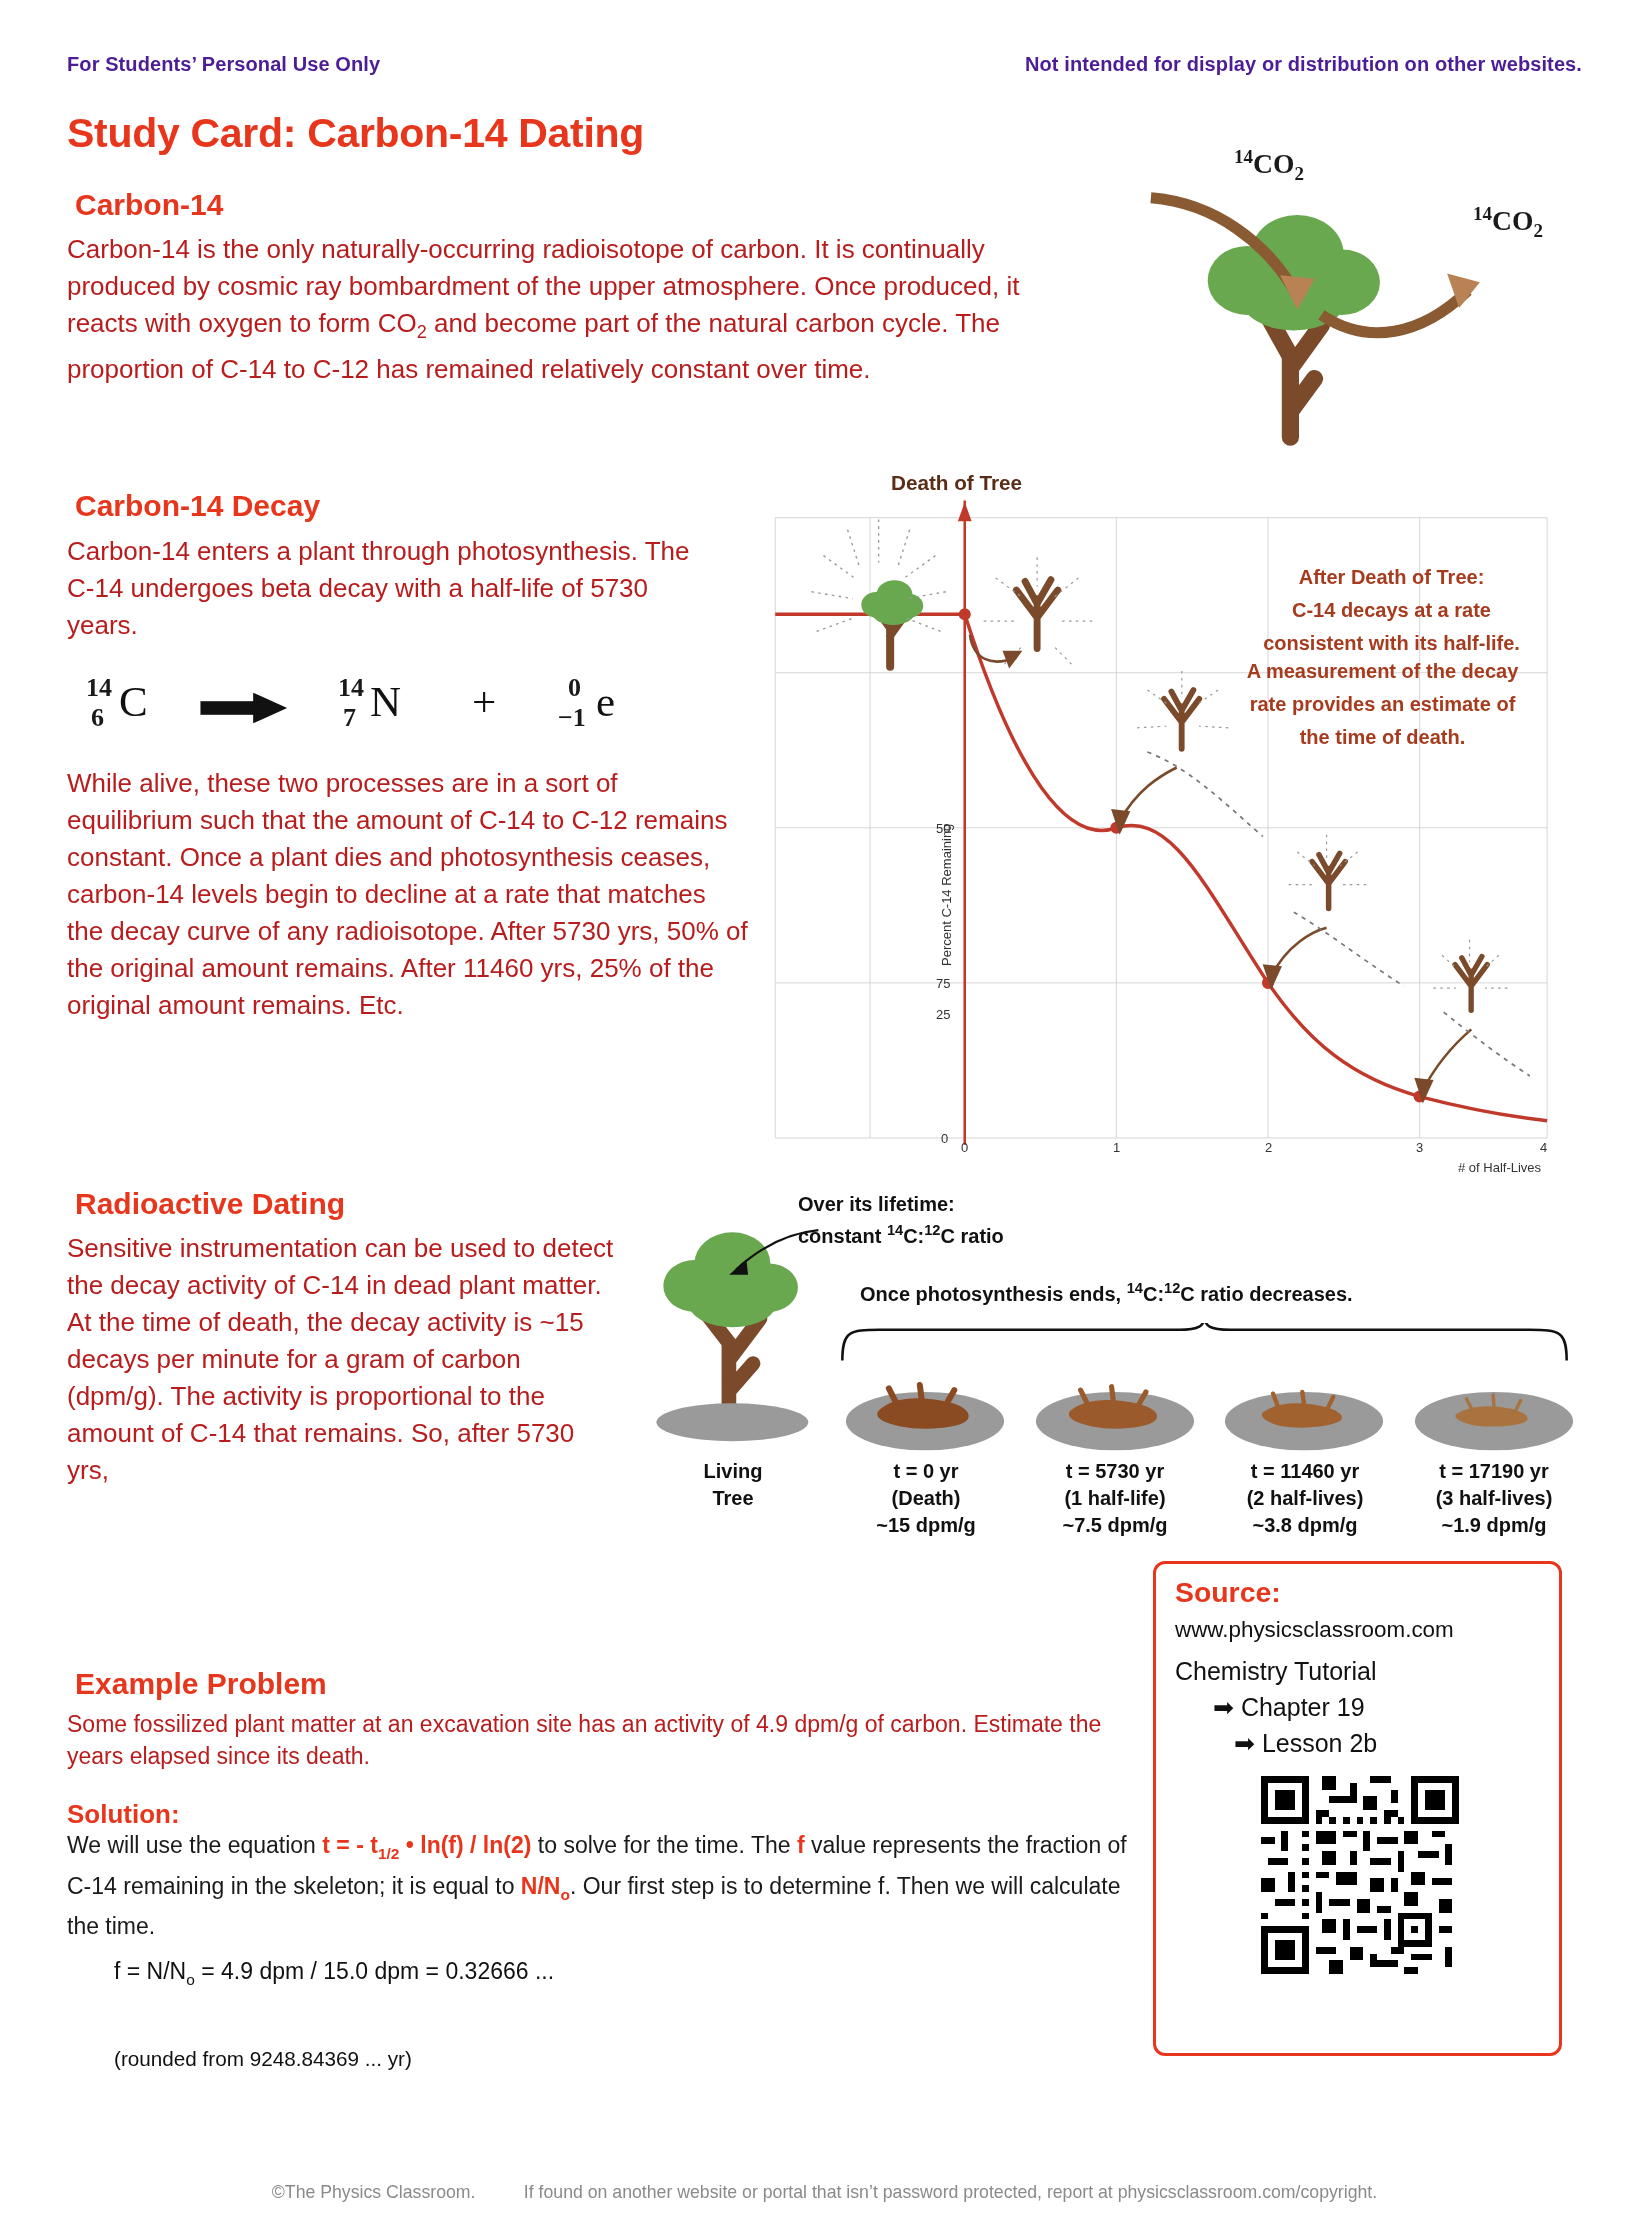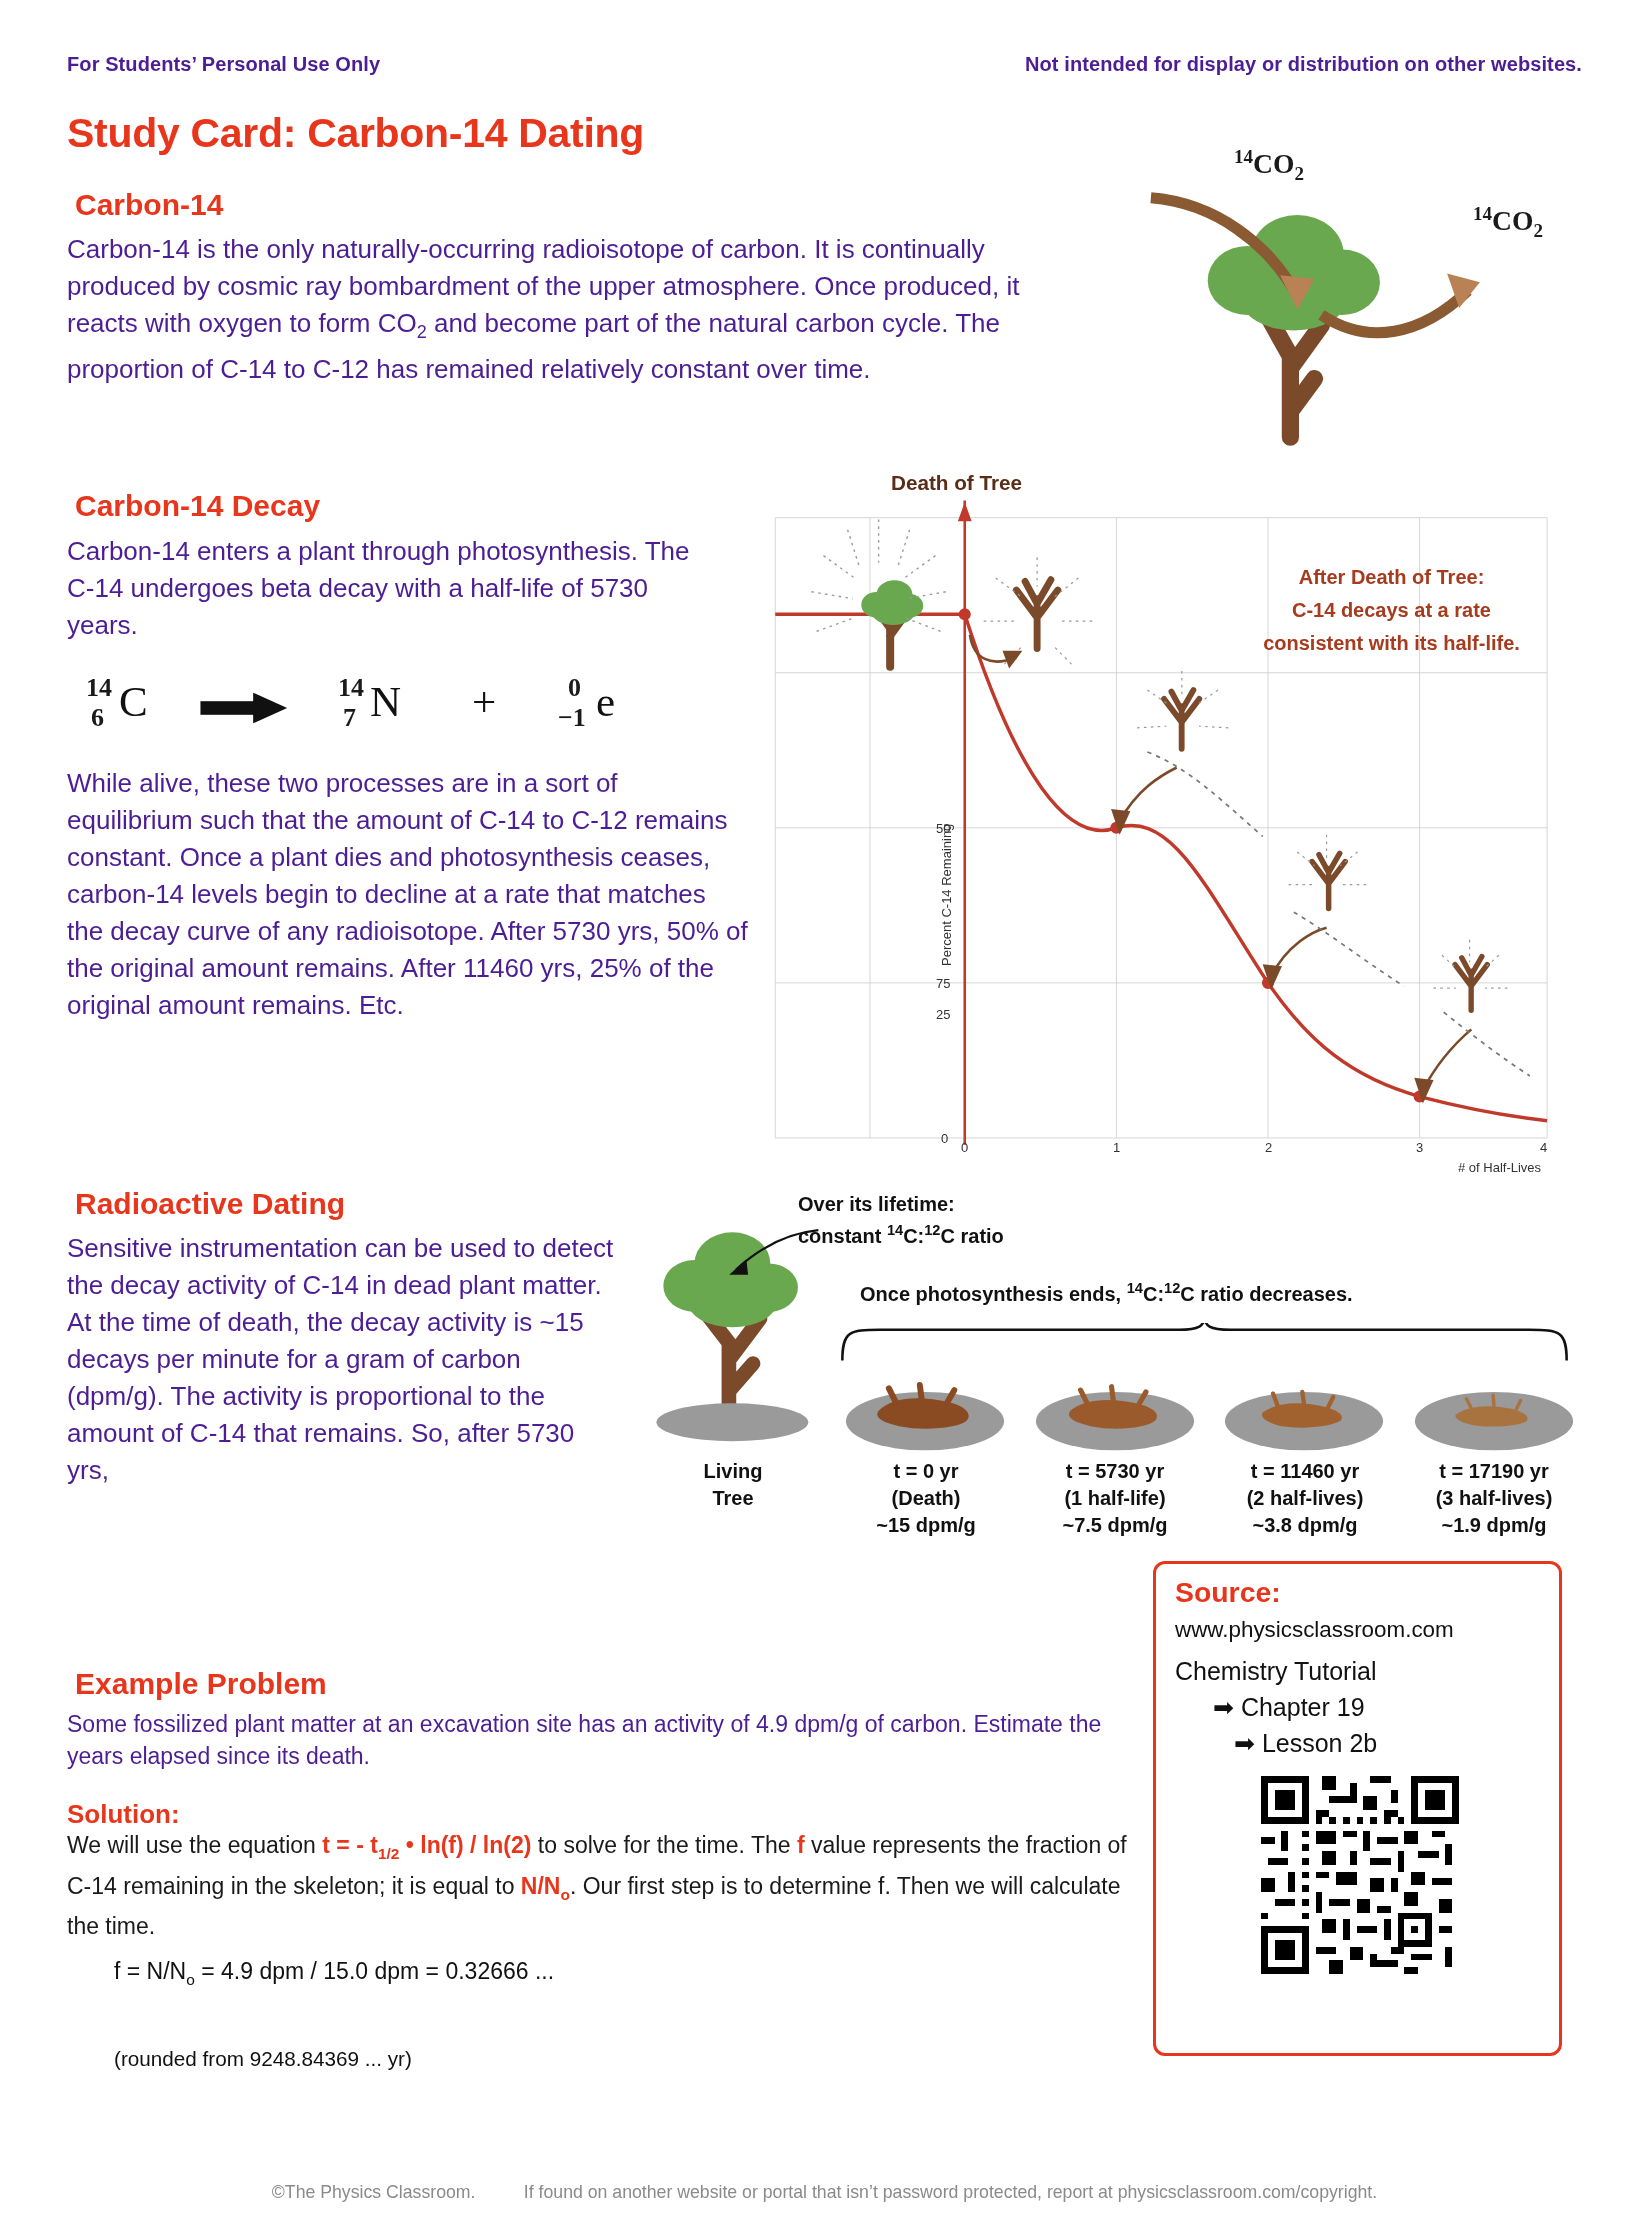--- a/index.html
+++ b/index.html
@@ -59,21 +59,21 @@
     position: absolute;
     font-size: 30px;
     font-weight: bold;
     color: #e8361c;
     margin-left: 8px;
   }
   .body-text {
     position: absolute;
     font-size: 26px;
     line-height: 37px;
-    color: #4c1d95;
+    color: #b91c1c;
   }
   .body-text sub { font-size: 18px; }
 
   
   #s1-title { left: 67px; top: 188px; }
   #s1-body  { left: 67px; top: 231px; width: 1017px; }
 
   
   #art-top {
     position: absolute;
@@ -452,20 +452,23 @@
     <div class="axis-num" style="left:203px; top:657px;">0</div>
     <div class="axis-num" style="left:355px; top:657px;">1</div>
     <div class="axis-num" style="left:507px; top:657px;">2</div>
     <div class="axis-num" style="left:658px; top:657px;">3</div>
     <div class="axis-num" style="left:782px; top:657px;">4</div>
     <div class="axis-num" style="left:700px; top:677px; font-size:13px;"># of Half-Lives</div>
 
     
     <div class="chart-note" style="left:448px; top:78px; width:371px;">
       After Death of Tree:<br>C-14 decays at a rate<br>consistent with its half-life.
+    </div>
+    <div class="chart-note" style="left:422px; top:172px; width:405px;">
+      A measurement of the decay<br>rate provides an estimate of<br>the time of death.
     </div>
   </div>
 
   <div class="axis-num" style="position:absolute; left:936px; top:975px;margin-top:32px;">25</div>
 
   <div class="sec-title" id="s3-title">Radioactive Dating</div>
   <div class="body-text" id="s3-body">Sensitive instrumentation can be used to detect the decay activity of C-14 in dead plant matter. At the time of death, the decay activity is ~15 decays per minute for a gram of carbon (dpm/g). The activity is proportional to the amount of C-14 that remains. So, after 5730 yrs,</div>
 
   <div id="dating-art">
     

